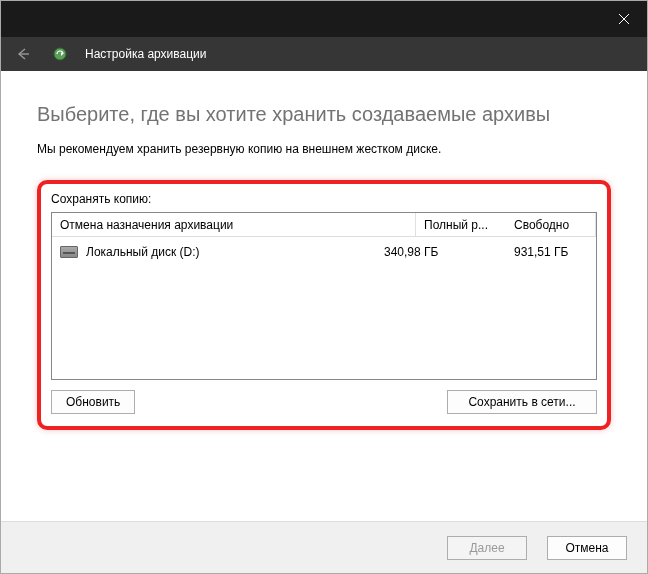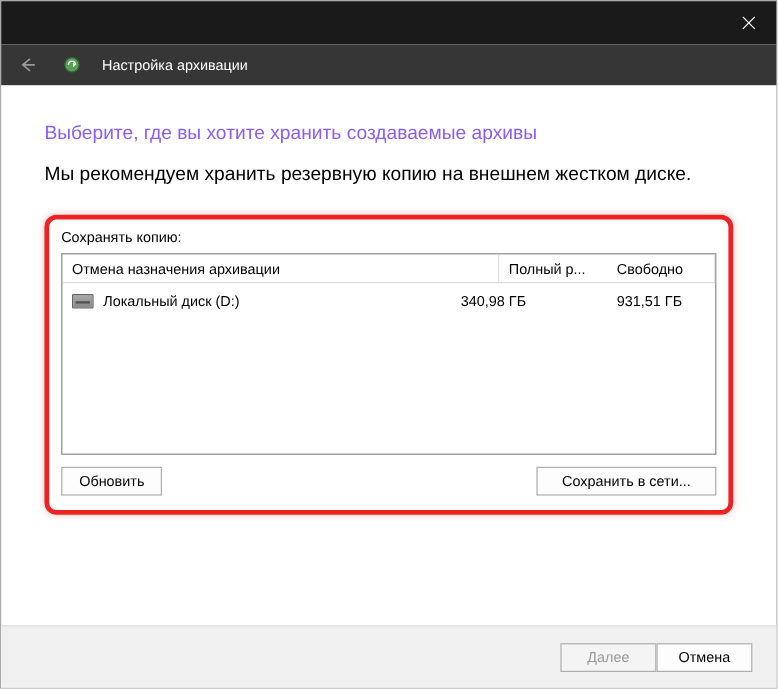--- a/index.html
+++ b/index.html
@@ -61,28 +61,28 @@
     display: flex;
     align-items: center;
     justify-content: center;
   }
   .content {
     flex: 1;
     padding: 32px 36px 10px 36px;
     position: relative;
   }
   .main-title {
-    color: #8b5cf6;
-    font-size: 16px;
+    color: #737373;
+    font-size: 20px;
     font-weight: 400;
     margin-bottom: 16px;
   }
   .subtitle {
     color: #000;
-    font-size: 16px;
+    font-size: 12px;
     margin-bottom: 24px;
   }
   .highlight-box {
     border: 4px solid #e22;
     border-radius: 10px;
     padding: 8px 10px 12px 10px;
     box-shadow: 0 0 6px rgba(226,34,34,0.25);
   }
   .section-label {
     font-size: 12px;
@@ -153,21 +153,21 @@
   }
   .btn.wide { min-width: 150px; }
   .footer {
     height: 52px;
     border-top: 1px solid #ddd;
     background: #f0f0f0;
     display: flex;
     align-items: center;
     justify-content: flex-end;
     padding: 0 20px;
-    gap: 0;
+    gap: 20px;
   }
   .btn[disabled] {
     color: #9a9a9a;
     background: #f4f4f4;
     cursor: default;
   }
   .underline-first::first-letter { text-decoration: underline; }
 </style>
 </head>
 <body>

